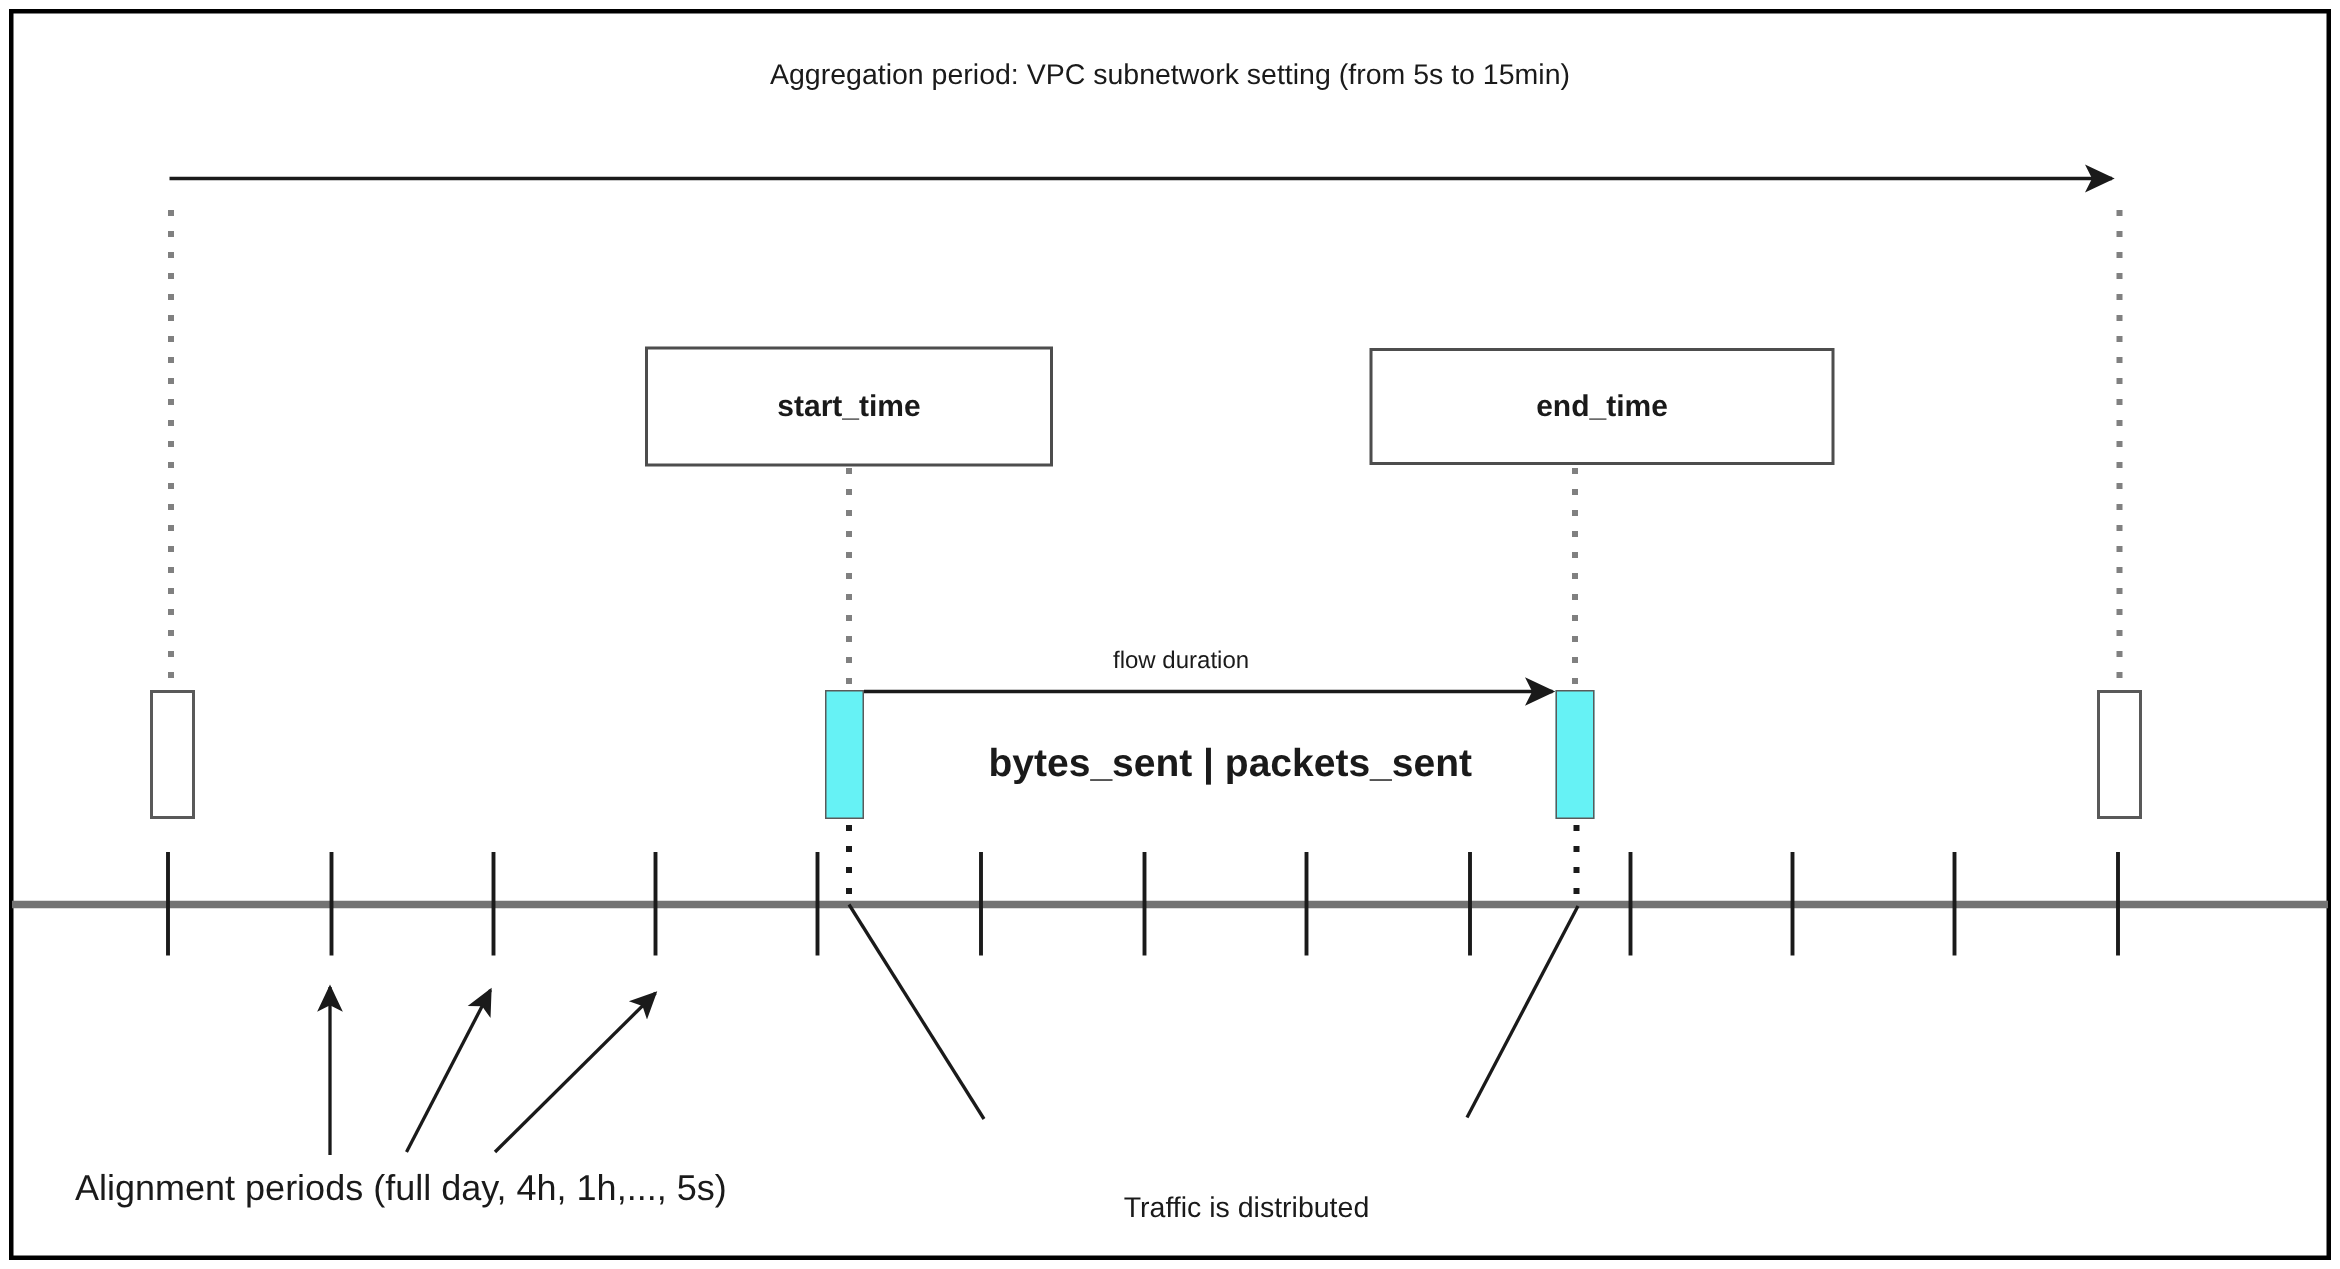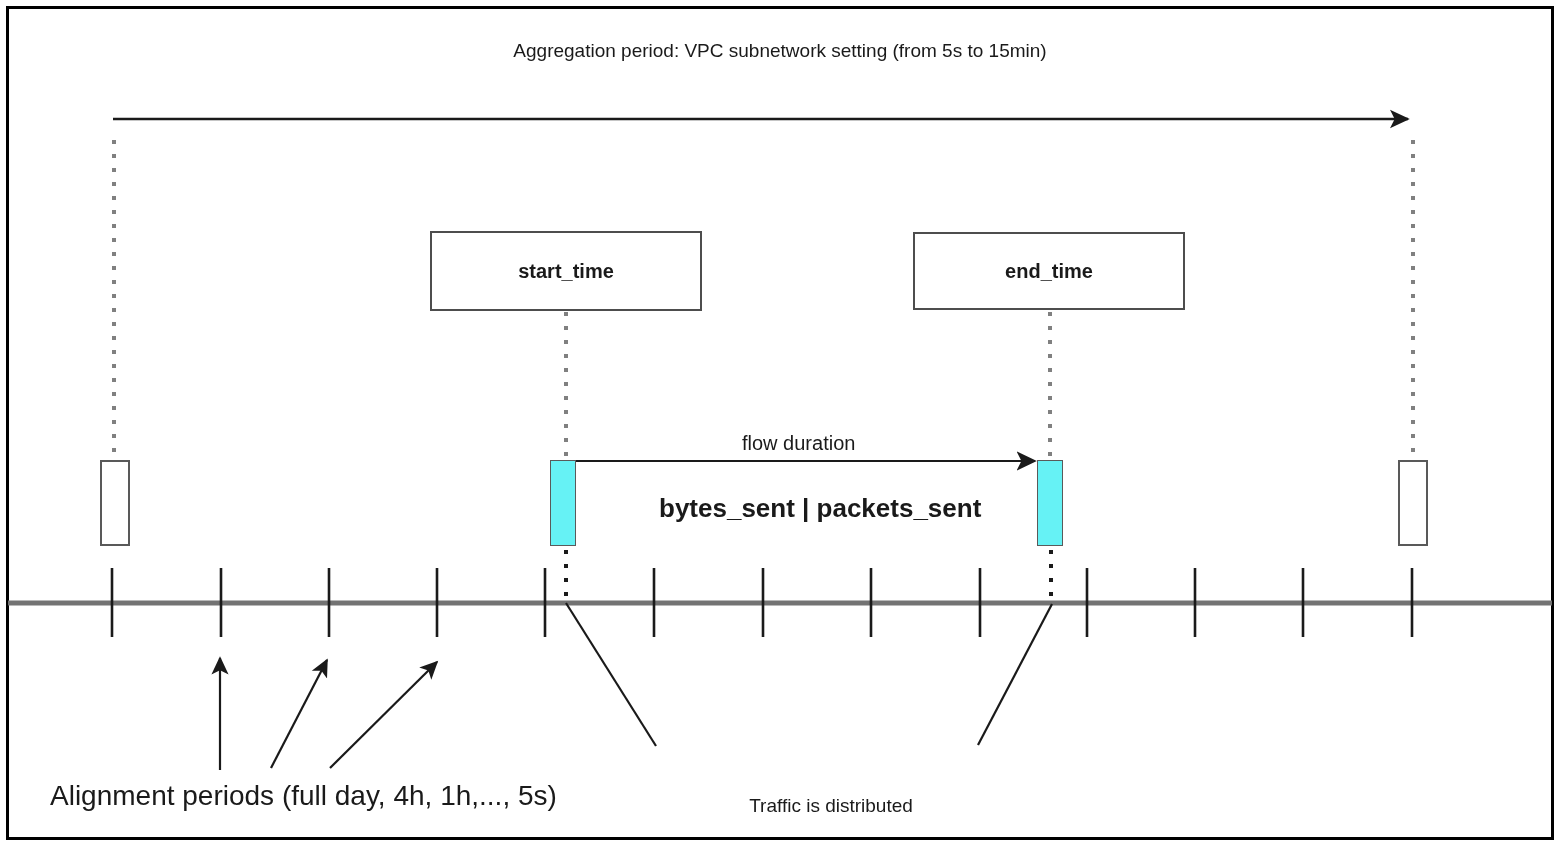--- a/index.html
+++ b/index.html
@@ -66,32 +66,32 @@
     border: 1px solid #5a5a5a;
     box-sizing: border-box;
   }
   .blank-bar {
     position: absolute;
     background: #ffffff;
     border: 2px solid #595959;
     box-sizing: border-box;
   }
   .label-flow {
-    font-size: 20px;
+    font-size: 16px;
     left: 742px;
     top: 431px;
   }
   .label-bytes {
     font-size: 26px;
     font-weight: bold;
     left: 659px;
     top: 492px;
   }
   .label-align {
-    font-size: 28px;
+    font-size: 24px;
     left: 50px;
     top: 778px;
   }
   .label-traffic {
     font-size: 19px;
     left: 712px;
     top: 746px;
     text-align: center;
     width: 238px;
   }
@@ -151,21 +151,21 @@
     <line x1="566" y1="603" x2="656" y2="746" stroke="#1a1a1a" stroke-width="2.2"></line>
     <line x1="1052" y1="604" x2="978" y2="745" stroke="#1a1a1a" stroke-width="2.2"></line>
   </svg>
 
   <div class="txt title-text">Aggregation period: VPC subnetwork setting (from 5s to 15min)</div>
 
   <div class="box" style="left:430px; top:231px; width:272px; height:80px;">
     <span>start_time</span>
   </div>
 
-  <div class="box" style="left:913px; top:232px; width:272px; height:78px;">
+  <div class="box" style="left:913px; top:232px; width:310px; height:78px;">
     <span>end_time</span>
   </div>
 
   <div class="blank-bar" style="left:100px; top:460px; width:30px; height:86px;"></div>
 
   <div class="evt-bar" style="left:550px; top:460px; width:26px; height:86px;"></div>
 
   <div class="evt-bar" style="left:1037px; top:460px; width:26px; height:86px;"></div>
 
   <div class="blank-bar" style="left:1398px; top:460px; width:30px; height:86px;"></div>

